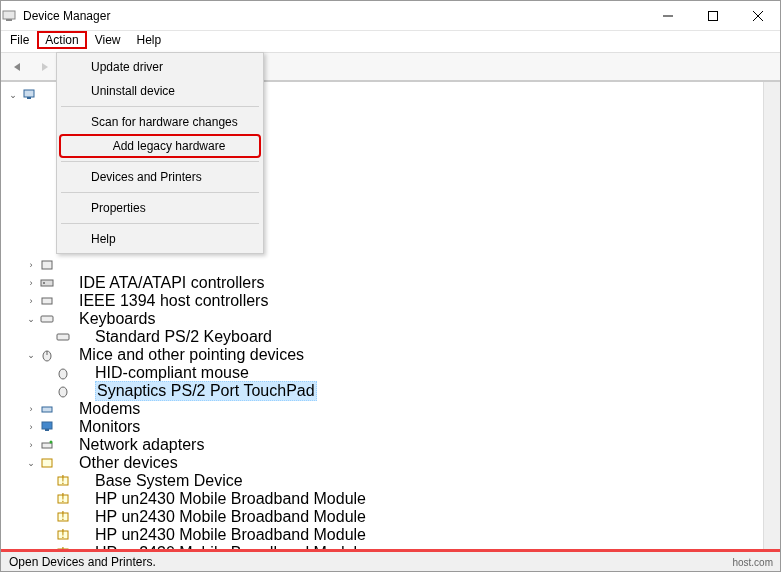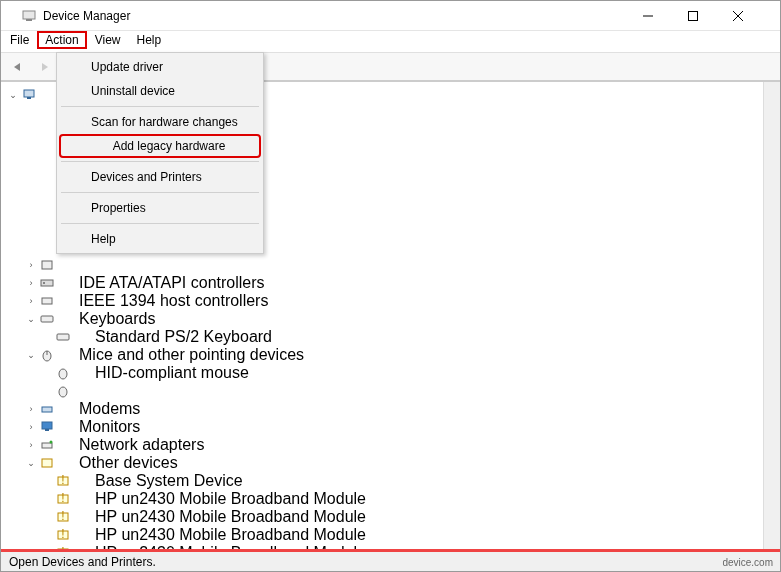--- a/index.html
+++ b/index.html
@@ -1,18 +1,18 @@
 <!DOCTYPE html>
 <html><head>
   <meta charset="utf-8">
   <style>
     * { box-sizing: border-box; margin: 0; padding: 0; font-family: "Segoe UI", Tahoma, sans-serif; font-size: 12px; }
     body { width: 781px; height: 572px; background: #fff; position: relative; overflow: hidden; }
     .window { width: 781px; height: 572px; border: 1px solid #999; background: #fff; display: flex; flex-direction: column; }
-    .titlebar { height: 30px; display: flex; align-items: center; padding: 0 20px; background: #fff; border-bottom: 1px solid #e5e5e5; }
+    .titlebar { height: 30px; display: flex; align-items: center; padding: 0 0; background: #fff; border-bottom: 1px solid #e5e5e5; }
     .titlebar-icon { width: 16px; height: 16px; margin-right: 6px; display: inline-flex; align-items: center; justify-content: center; }
     .titlebar-title { flex: 1; font-size: 12px; }
     .win-controls { display: flex; gap: 0; }
     .win-btn { width: 45px; height: 28px; display: flex; align-items: center; justify-content: center; cursor: default; }
     .menubar { height: 22px; display: flex; align-items: flex-start; padding: 0 1px; background: #fff; border-bottom: 1px solid #e0e0e0; }
     .menu-item { padding: 2px 8px; cursor: default; font-size: 12px; }
     .menu-active { border: 2px solid #d00; border-radius: 0; padding: 0 6px; }
     .toolbar { height: 28px; display: flex; align-items: center; padding: 0 4px; gap: 4px; background: #f7f7f7; border-bottom: 1px solid #ccc; }
     .toolbar-btn { width: 24px; height: 22px; display: flex; align-items: center; justify-content: center; border: 1px solid transparent; }
     .toolbar-sep { width: 1px; height: 18px; background: #ccc; margin: 0 2px; }
@@ -181,20 +181,21 @@
         <span class="node-label">HID-compliant mouse</span>
       </div>
 
       <div class="tree-row selected">
         <span class="spacer" style="width:48px"></span>
         <span class="node-icon">
             <svg width="14" height="14">
               <ellipse cx="7" cy="8" rx="4" ry="5" fill="#eee" stroke="#666"></ellipse>
             </svg>
           </span>
+        <span class="node-label">Synaptics PS/2 Port TouchPad</span>
       </div>
 
       <div class="tree-row">
         <span class="spacer" style="width:18px"></span>
         <span class="expander">›</span>
         <span class="node-icon">
             <svg width="14" height="14">
               <rect x="2" y="5" width="10" height="5" fill="#cde" stroke="#369"></rect>
             </svg>
           </span>
@@ -304,13 +305,13 @@
   <div class="dropdown-item">Scan for hardware changes</div>
   <div class="dropdown-item dropdown-highlight">Add legacy hardware</div>
   <div class="dropdown-sep"></div>
   <div class="dropdown-item">Devices and Printers</div>
   <div class="dropdown-sep"></div>
   <div class="dropdown-item">Properties</div>
   <div class="dropdown-sep"></div>
   <div class="dropdown-item">Help</div>
 </div>
 
-<div class="watermark">device.com</div>
+<div class="watermark">host.com</div>
 
 </body></html>

